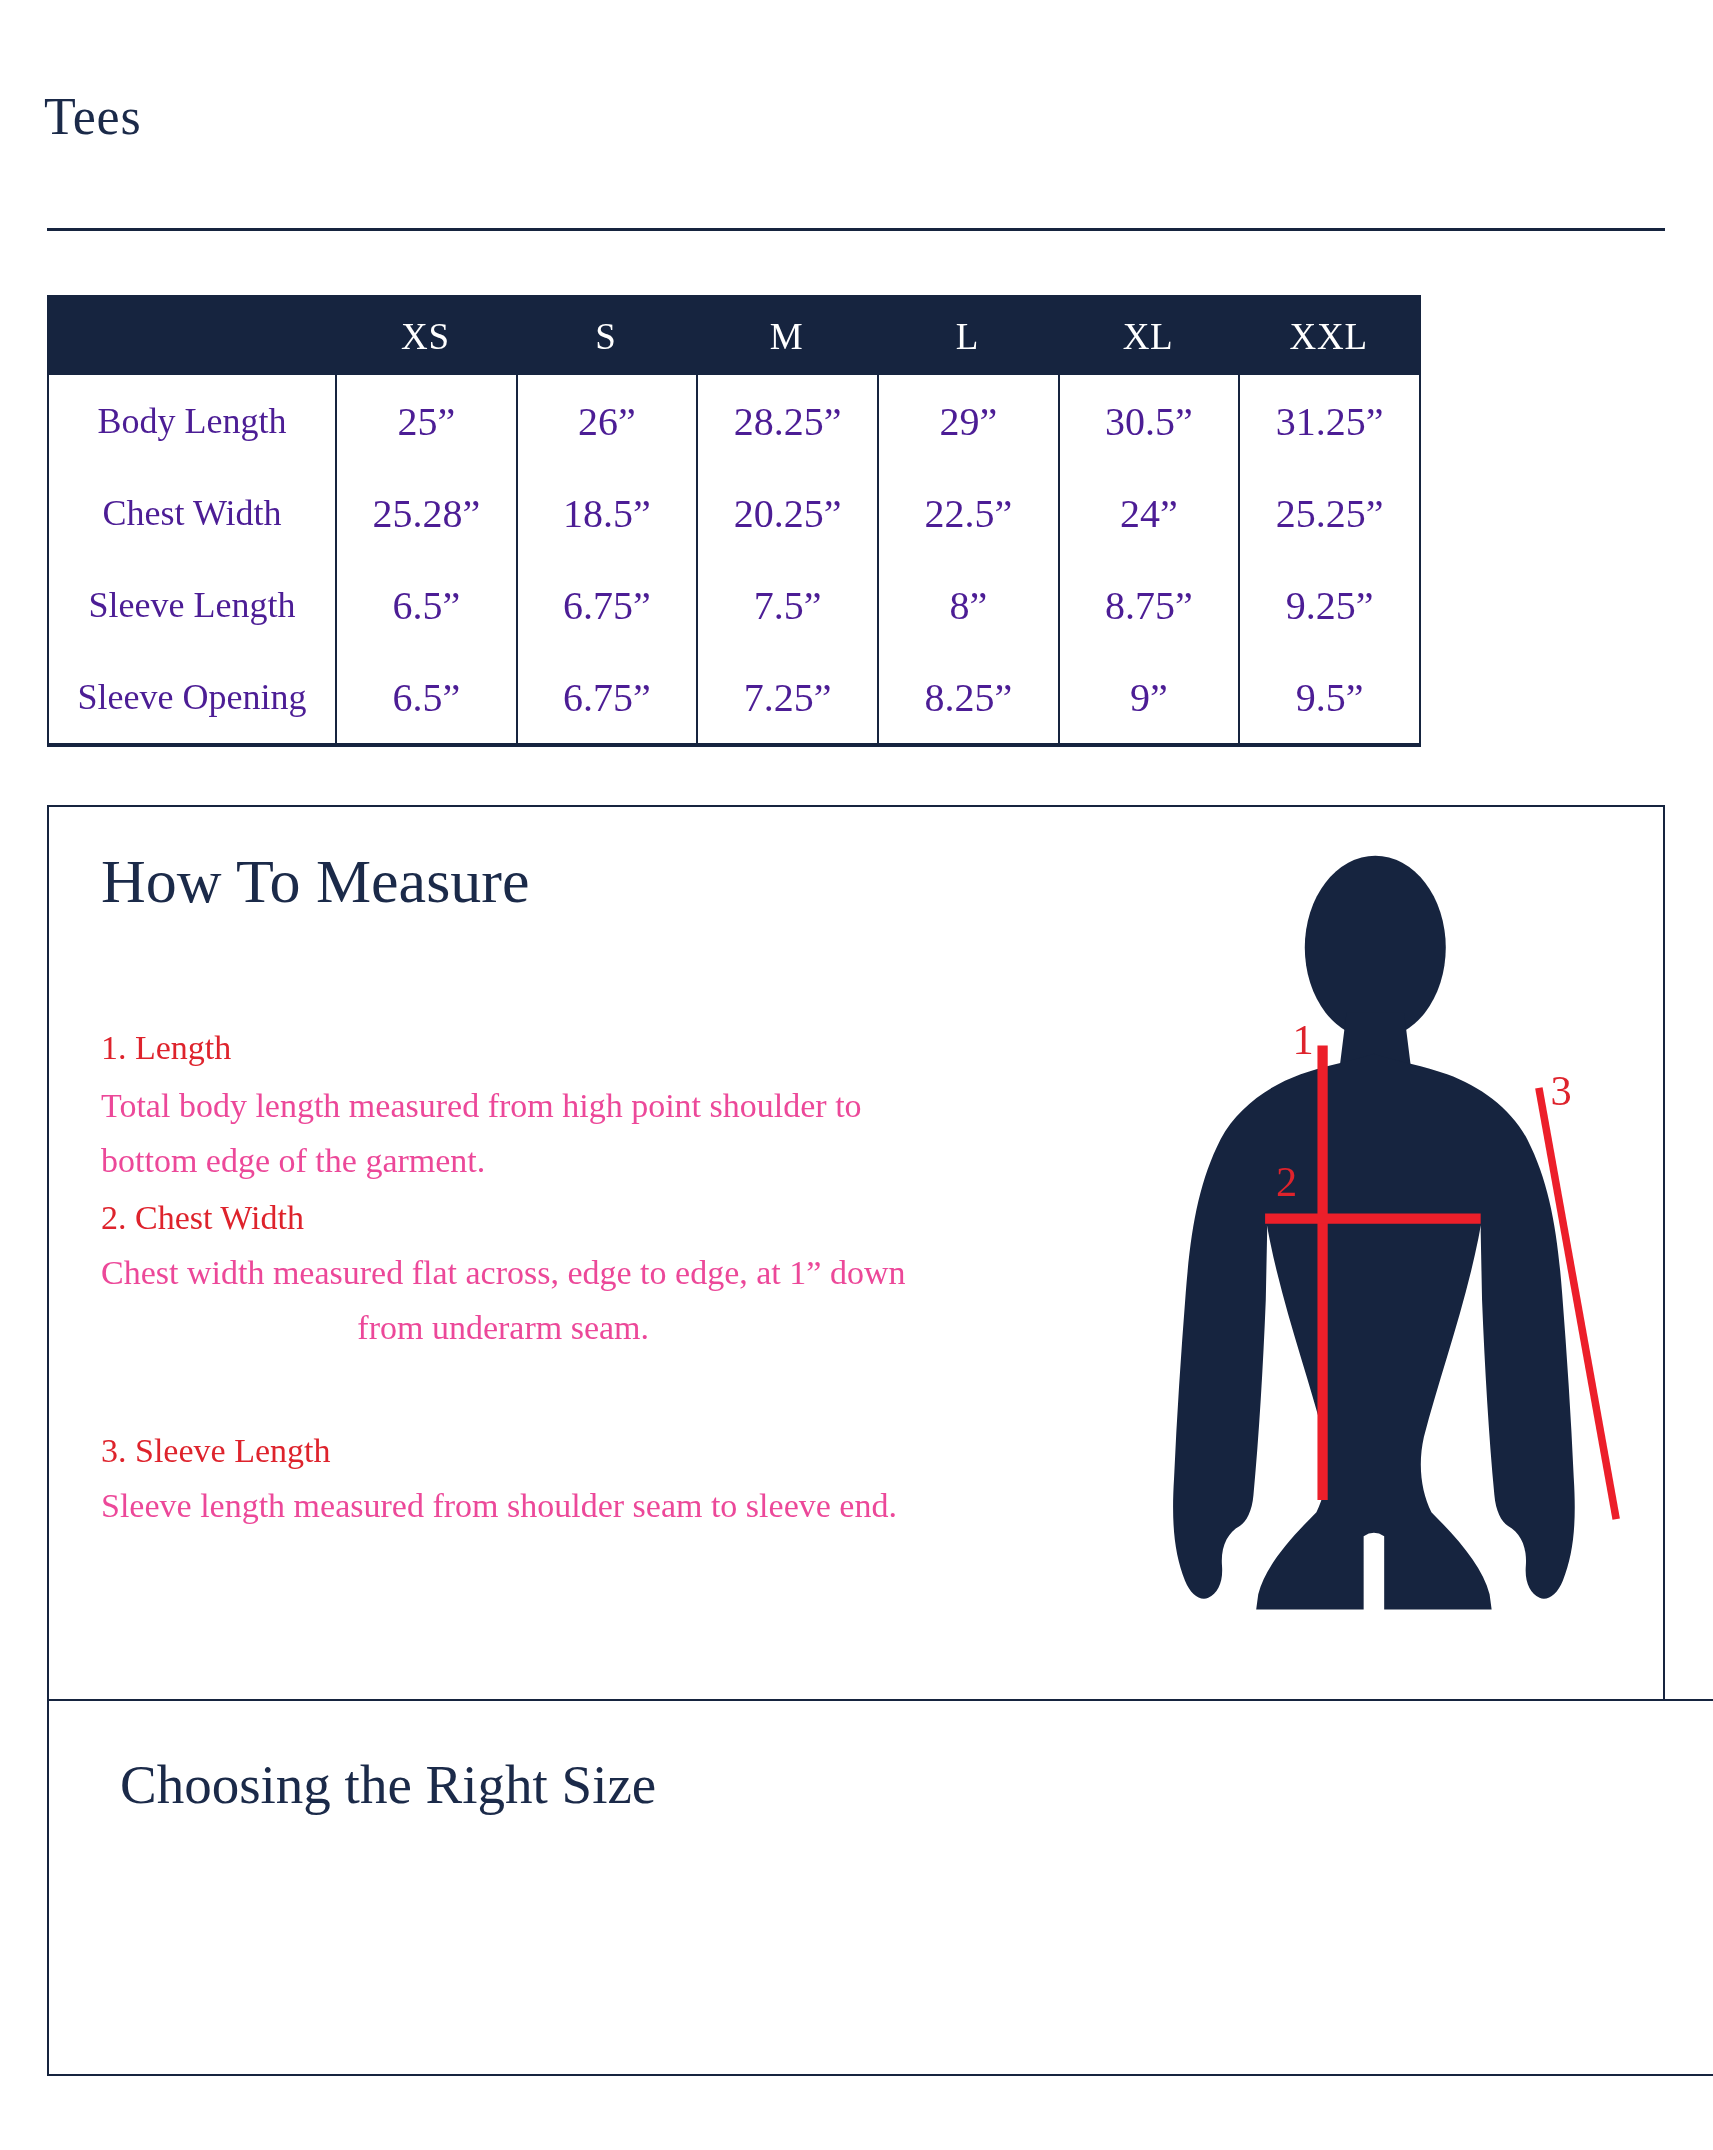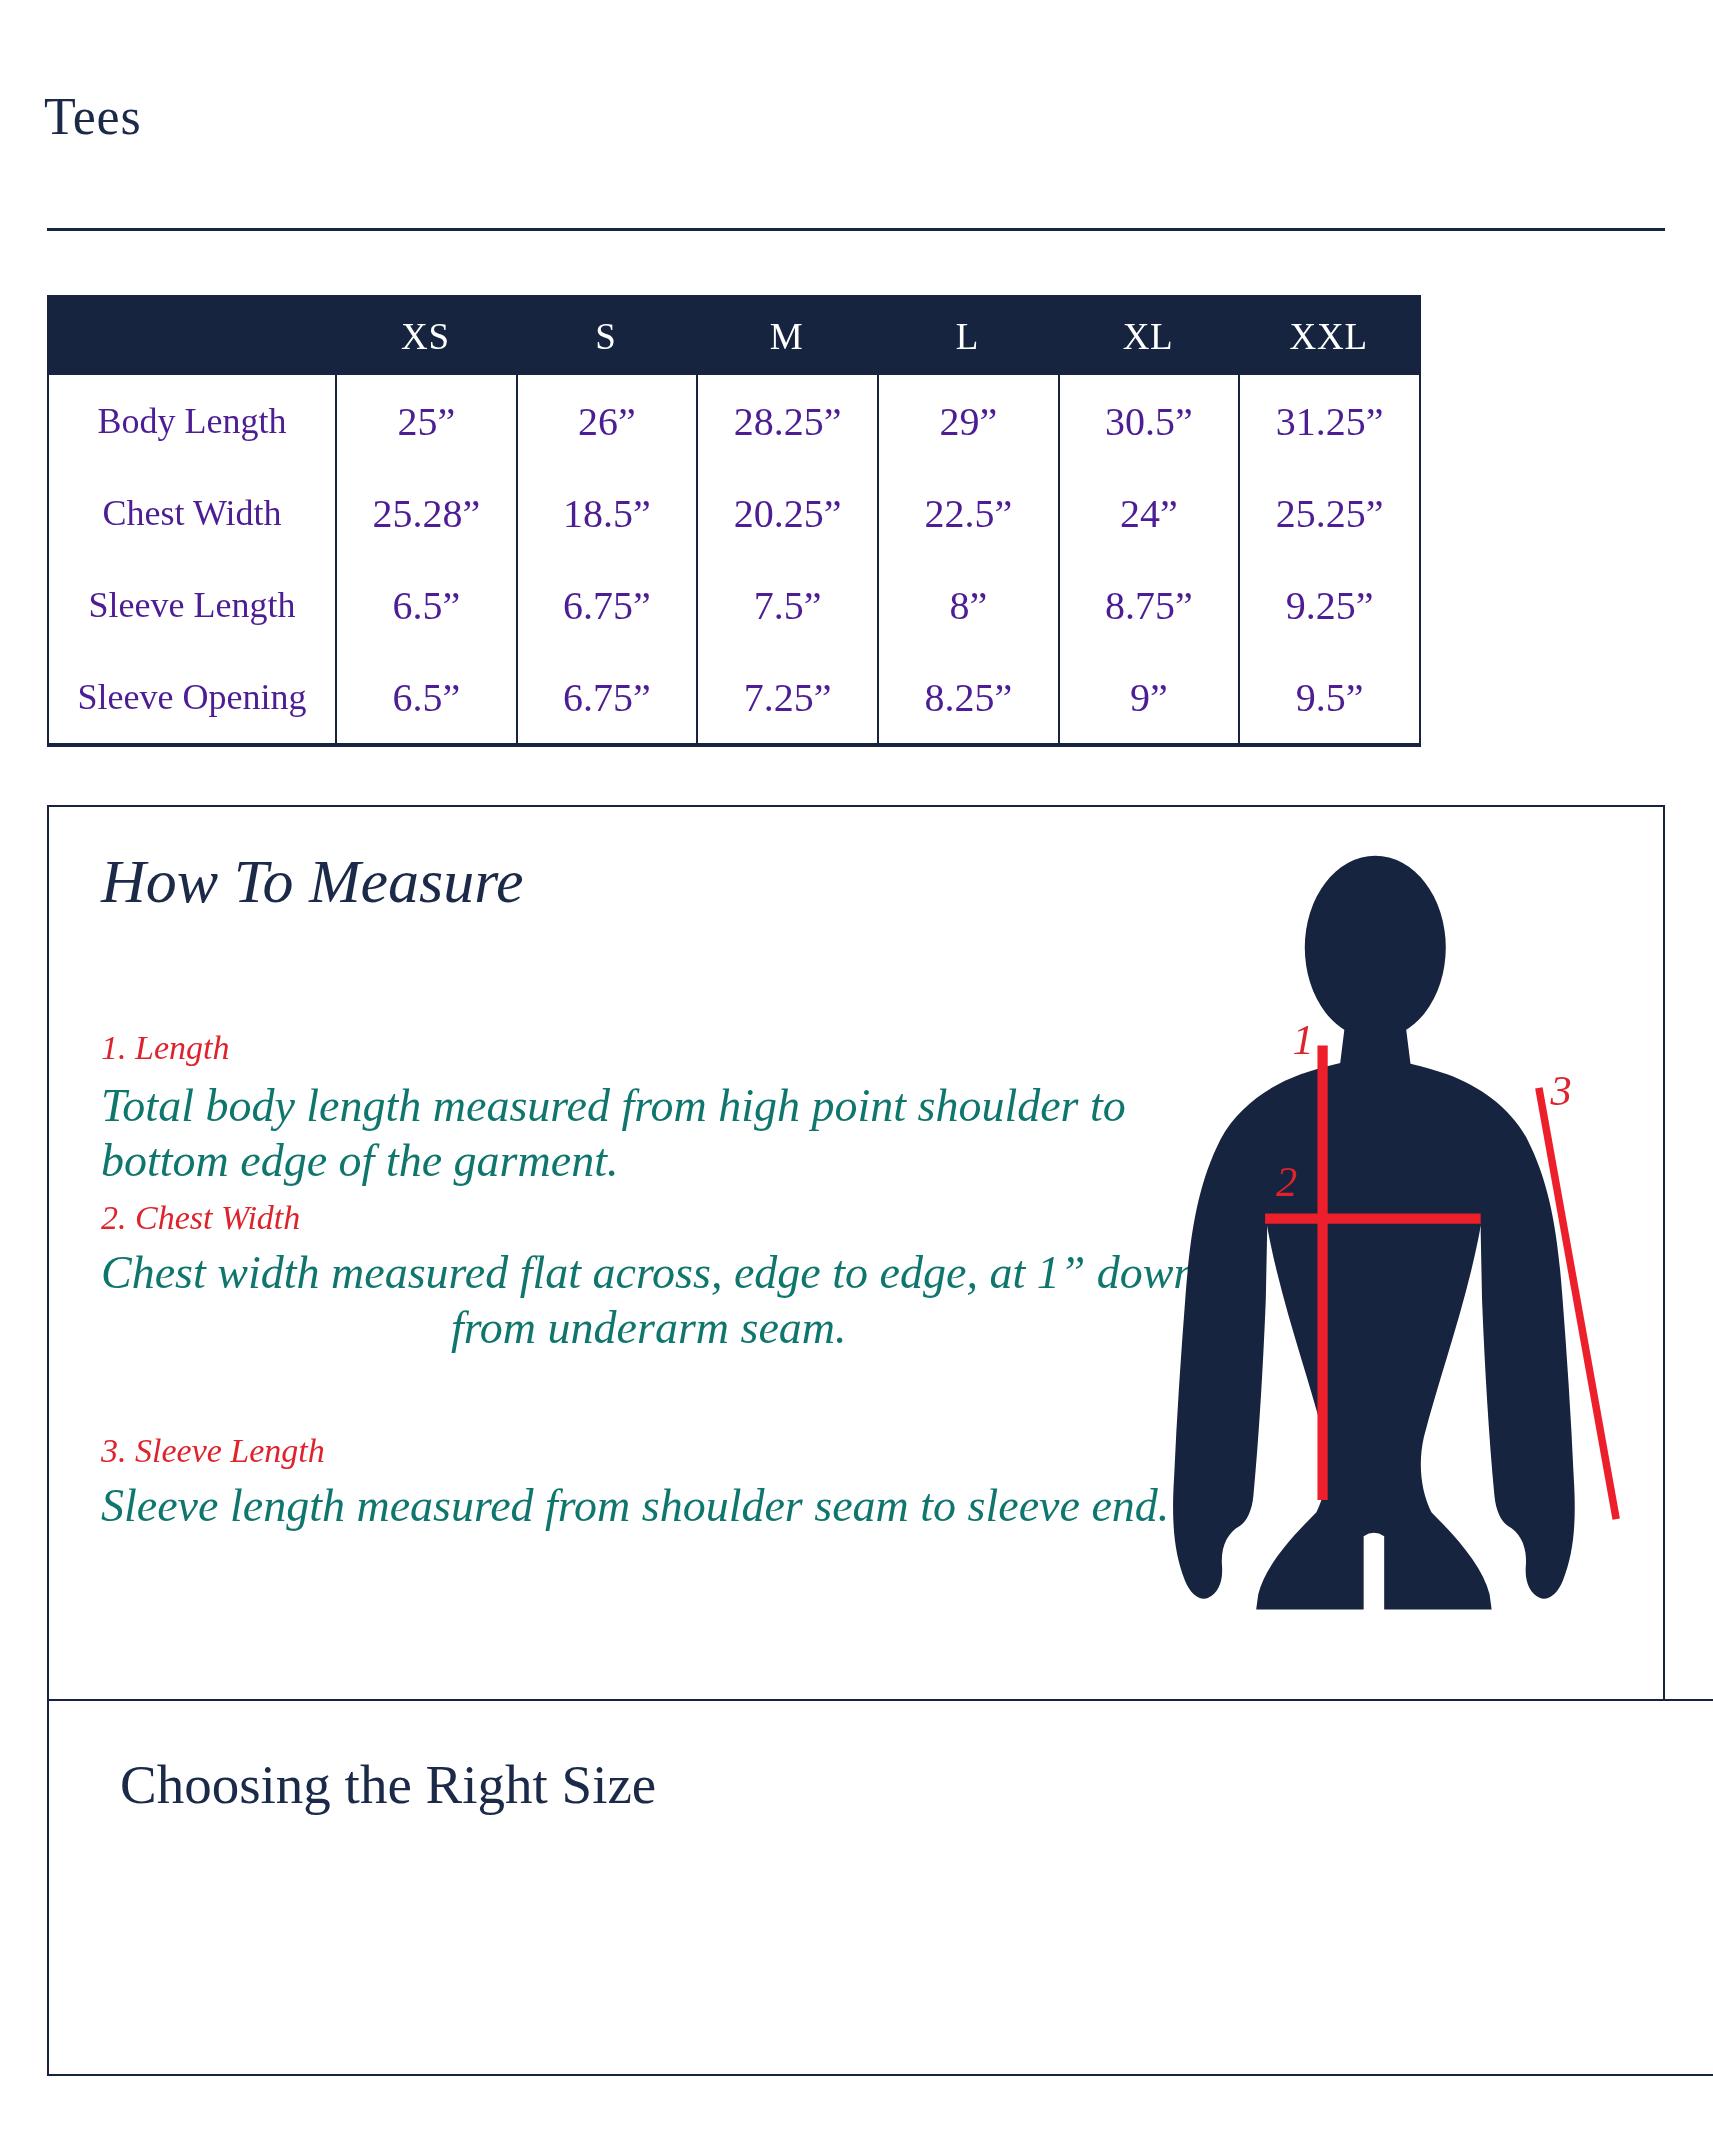--- a/index.html
+++ b/index.html
@@ -39,37 +39,37 @@
   .size-table .cell{
     display:flex;align-items:center;justify-content:center;
     color:#4c1d95;font-size:40px;
   }
   .size-table .rlabel{font-size:36px;}
   .size-table .vdiv{border-left:2.7px solid #16243F;}
 
   
   .htm-box{
     position:absolute;left:47px;top:805px;width:1618px;height:1080px;
-    box-sizing:border-box;border:2.7px solid #16243F;background:#ffffff;font-style:italic;
+    box-sizing:border-box;border:2.7px solid #16243F;background:#ffffff;
   }
   .choose-box{
     position:absolute;left:47px;top:1699px;width:1696px;height:377px;
     box-sizing:border-box;border:2.7px solid #16243F;background:#ffffff;
   }
   .htm-heading{
     position:absolute;left:52px;top:37px;
     font-size:62px;line-height:1.2;color:#1B2A49;
   }
   .sec-head{
     position:absolute;left:52px;
     font-size:34px;line-height:55px;color:#DE232C;white-space:nowrap;
   }
   .sec-body{
     position:absolute;left:52px;
-    font-size:46px;line-height:55px;color:#0f766e;white-space:nowrap;
+    font-size:34px;line-height:55px;color:#ec4899;white-space:nowrap;
   }
   .s1h{top:213px;} .s1b{top:271px;}
   .s2h{top:383px;} .s2b{top:438px;text-align:center;}
   .s3h{top:616px;} .s3b{top:671px;}
 
   .figure-wrap{
     position:absolute;left:1084px;top:41px;width:527px;height:798px;
   }
   .figure-wrap svg{display:block;width:100%;height:100%;}
 

